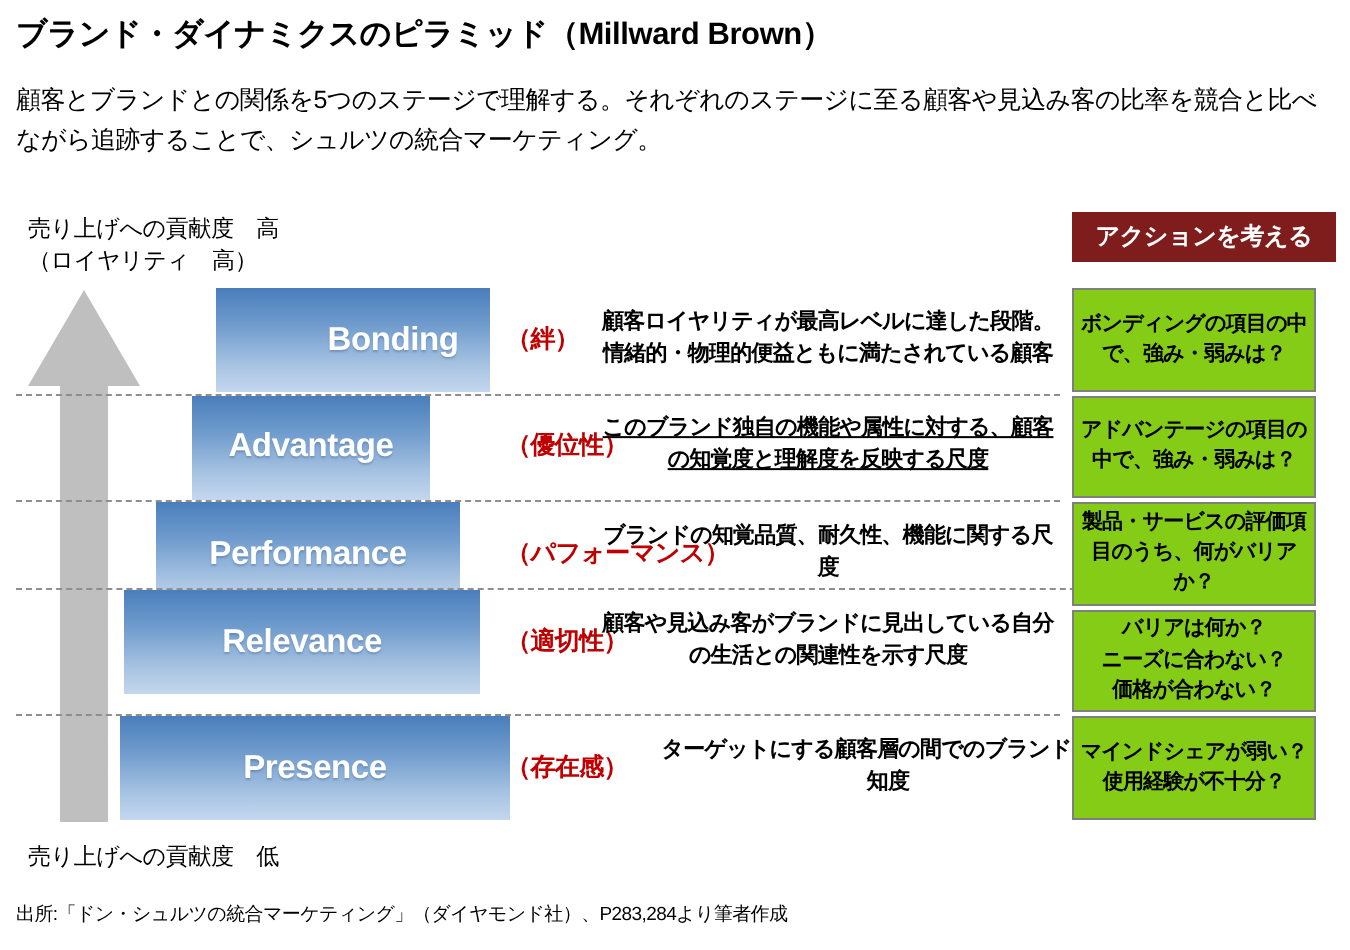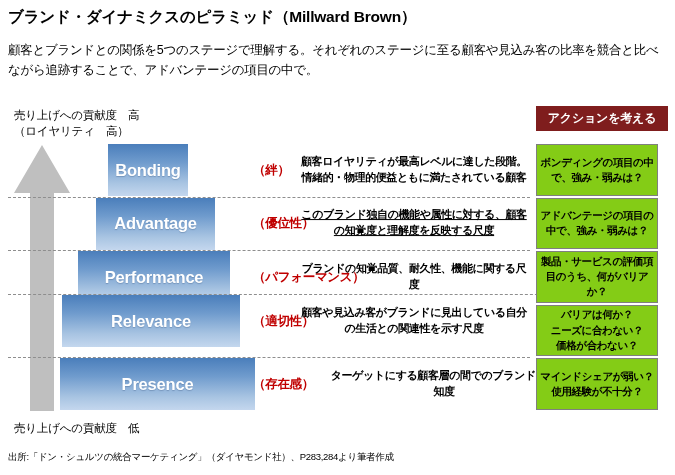--- a/index.html
+++ b/index.html
@@ -173,36 +173,36 @@
     font-size: 9.5px;
     letter-spacing: -0.3px;
     white-space: nowrap;
   }
 </style>
 </head>
 <body>
 
 <div id="page-title">ブランド・ダイナミクスのピラミッド（Millward Brown）</div>
 
-<div id="intro-text">顧客とブランドとの関係を5つのステージで理解する。それぞれのステージに至る顧客や見込み客の比率を競合と比べながら追跡することで、アドバンテージの項目の中で。</div>
+<div id="intro-text">顧客とブランドとの関係を5つのステージで理解する。それぞれのステージに至る顧客や見込み客の比率を競合と比べながら追跡することで、シュルツの統合マーケティング。</div>
 
 <div id="axis-top-label">売り上げへの貢献度　高
 （ロイヤリティ　高）</div>
 
 <div id="axis-bottom-label">売り上げへの貢献度　低</div>
 
 <div id="value-arrow">
   <svg width="56" height="266" viewBox="0 0 56 266" xmlns="http://www.w3.org/2000/svg">
     <polygon points="28,0 56,48 40,48 40,266 16,266 16,48 0,48" fill="#bfbfbf"></polygon>
   </svg>
 </div>
 
 <div id="pyramid-rows">
     <div class="tier-row" style="top: 0px;">
-      <div class="tier-bar" style="left: 108px; width: 80px;">
+      <div class="tier-bar" style="left: 108px; width: 97px; padding-left: 40px;">
         <span class="tier-label">Bonding</span>
       </div>
       <div class="tier-jp" style="left: 253px;">（絆）</div>
       <div class="tier-desc" style="left: 300px; width: 228px;">顧客ロイヤリティが最高レベルに達した段階。情緒的・物理的便益ともに満たされている顧客</div>
     </div>
     <div class="tier-row" style="top: 53.5px;">
       <div class="tier-divider"></div>
       <div class="tier-bar" style="left: 96px; width: 119px;">
         <span class="tier-label">Advantage</span>
       </div>

